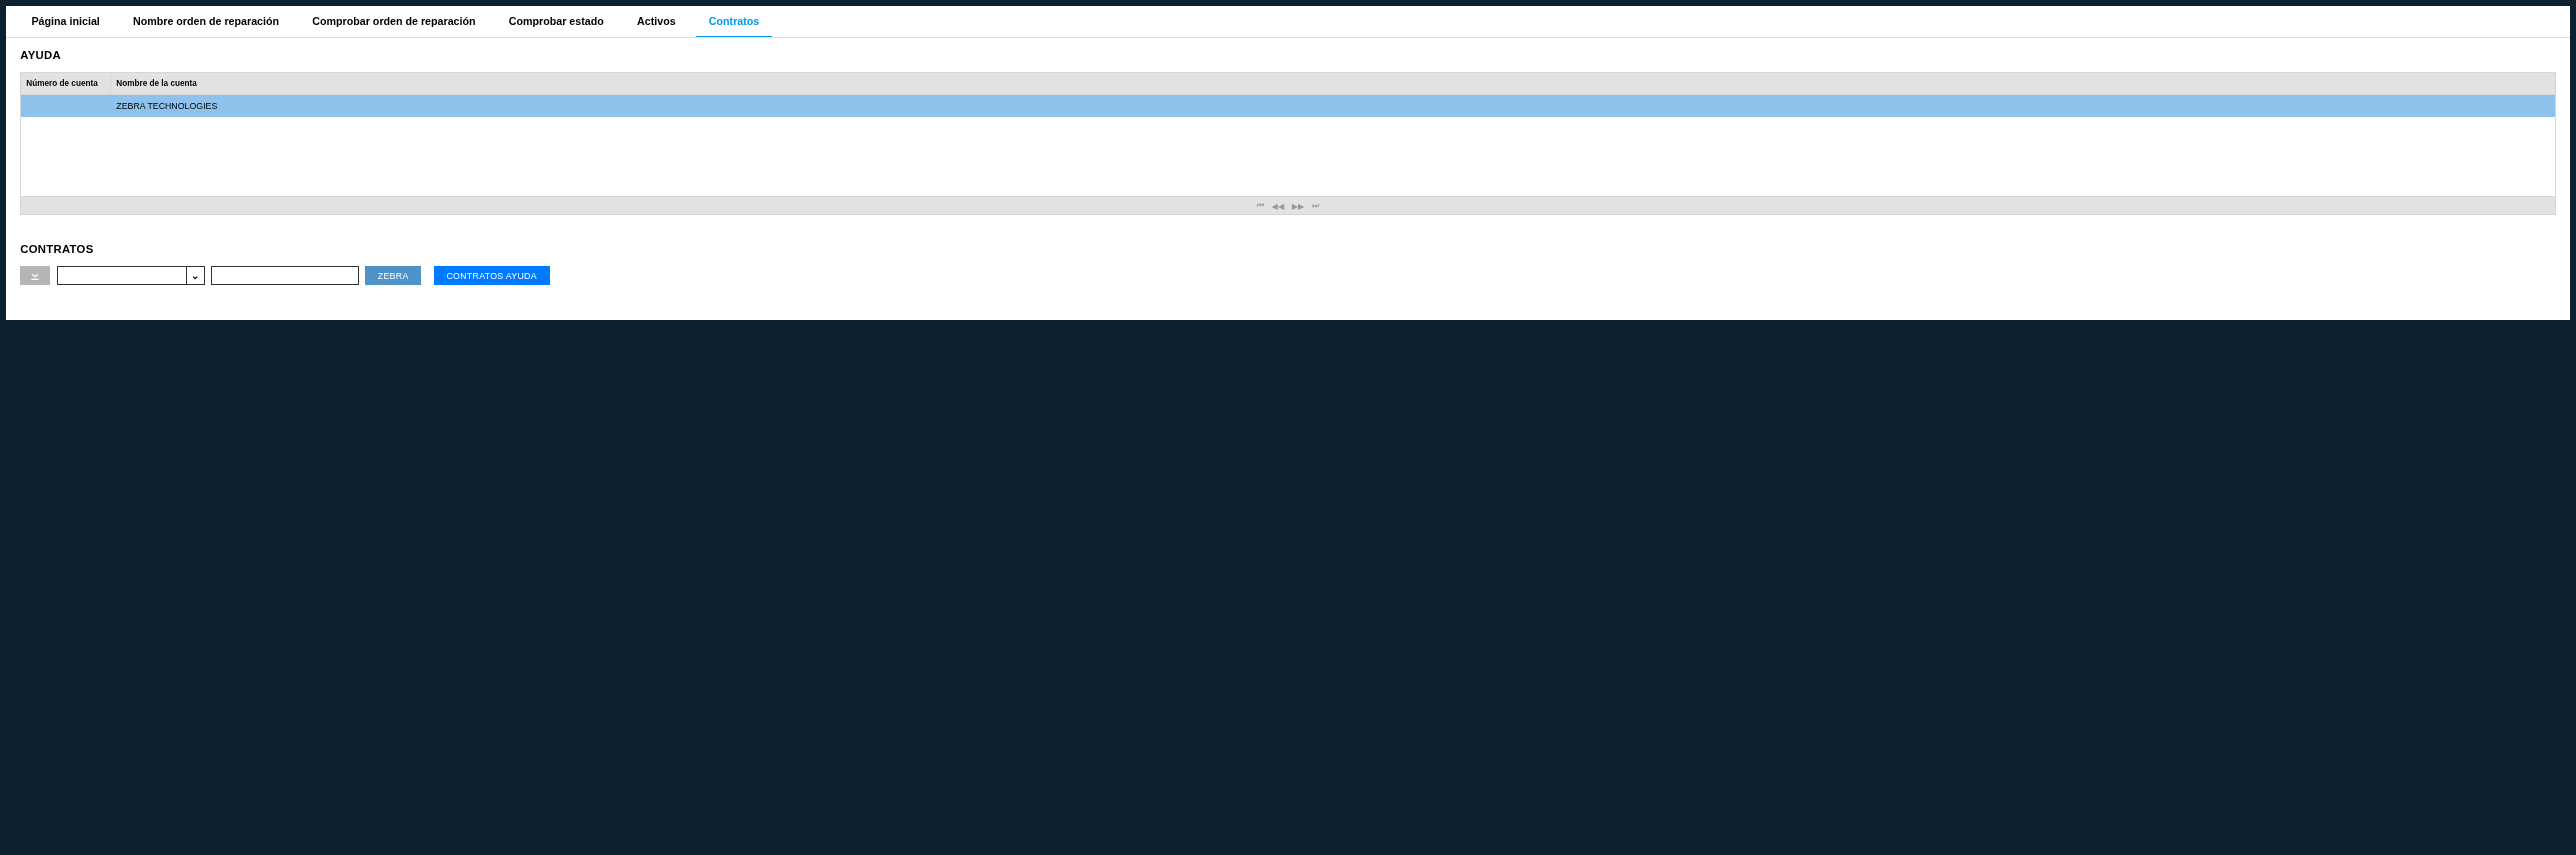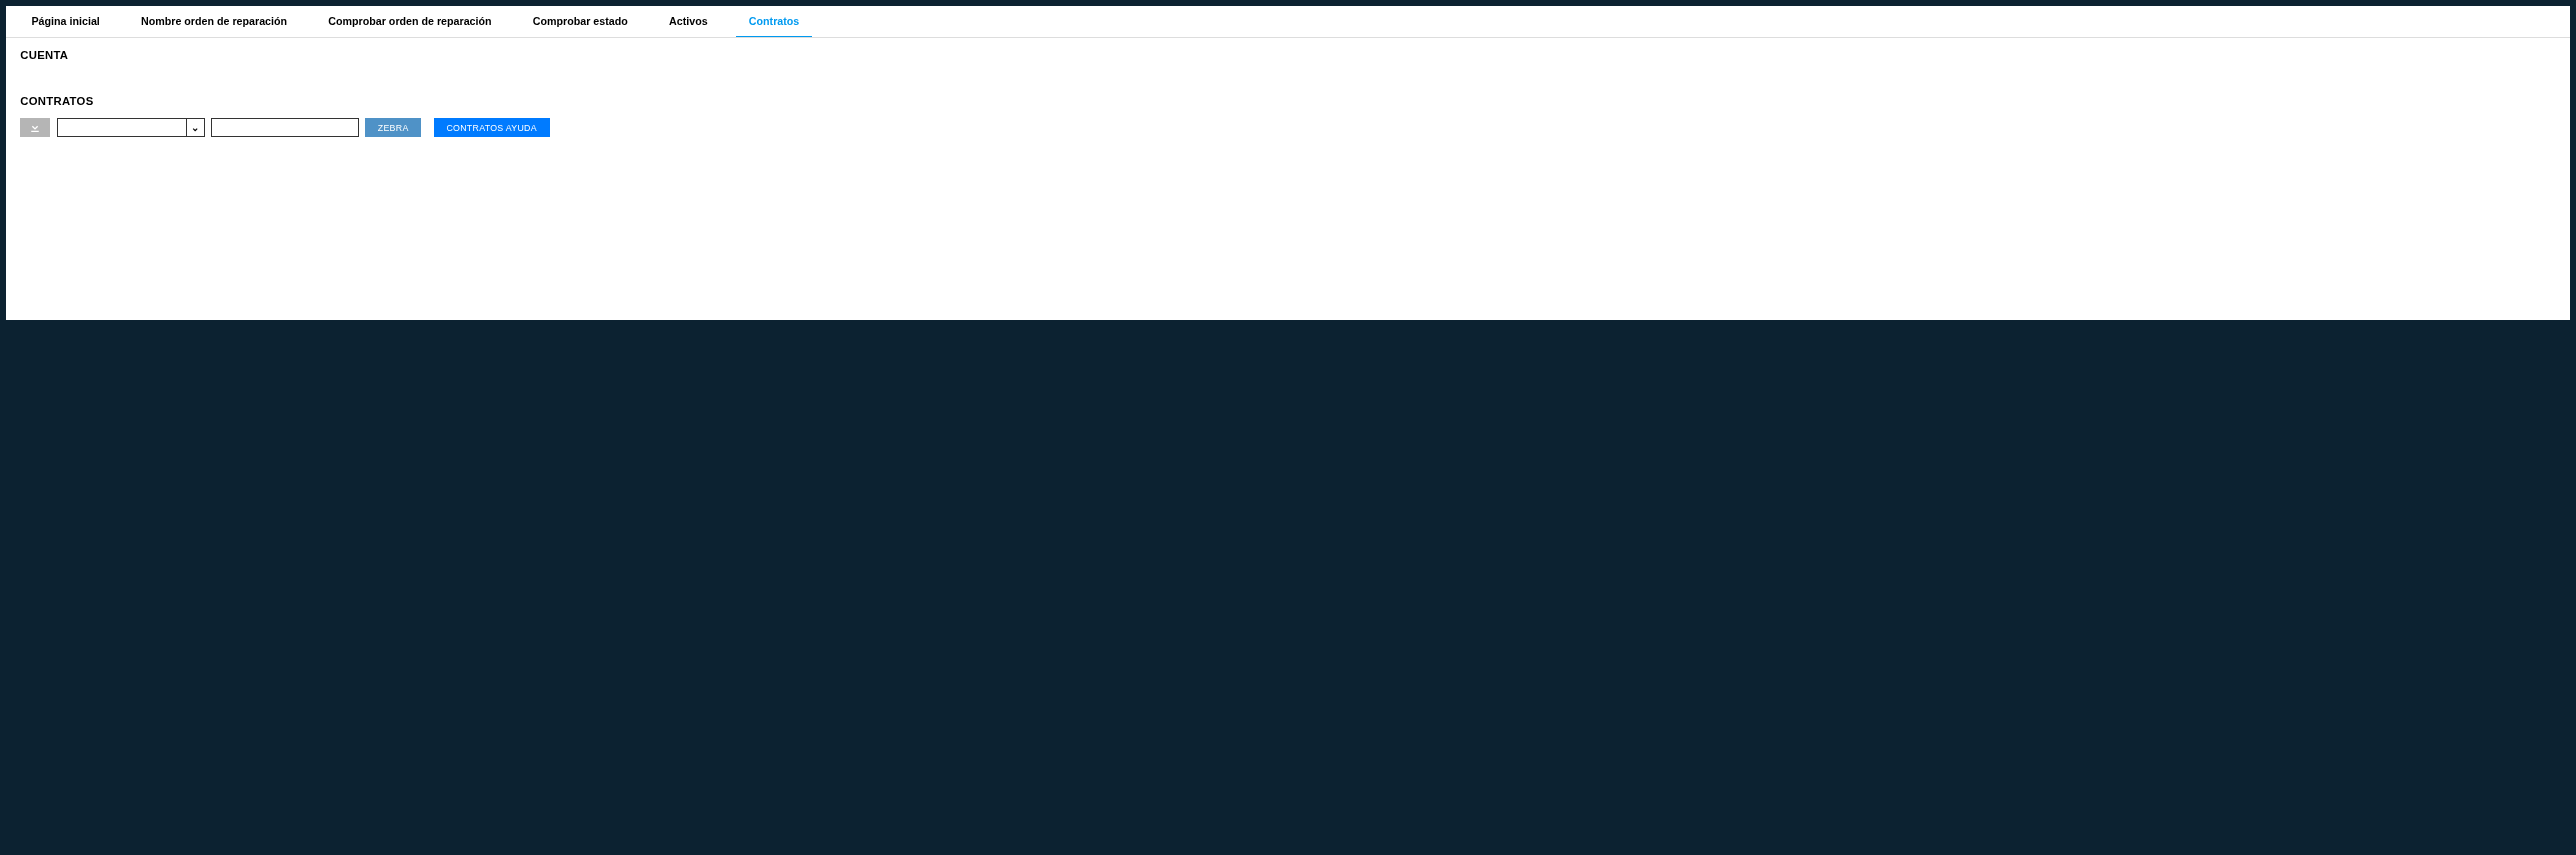--- a/index.html
+++ b/index.html
@@ -10,21 +10,21 @@
     }
     .app-frame {
       background: #fff;
       width: 100%;
       min-height: 314px;
     }
     .nav-tabs {
       display: flex;
       border-bottom: 0.6px solid #ddd;
       padding: 0 12.6px;
-      gap: 16px;
+      gap: 8px;
     }
     .nav-tab {
       padding: 8.8px 12.6px;
       font-size: 10.7px;
       font-weight: bold;
       color: #000;
       cursor: pointer;
       border-bottom: 1.9px solid transparent;
       white-space: nowrap;
     }
@@ -171,22 +171,40 @@
   <div class="nav-tabs">
     <div class="nav-tab">Página inicial</div>
     <div class="nav-tab">Nombre orden de reparación</div>
     <div class="nav-tab">Comprobar orden de reparación</div>
     <div class="nav-tab">Comprobar estado</div>
     <div class="nav-tab">Activos</div>
     <div class="nav-tab active">Contratos</div>
   </div>
 
   <div class="content">
-    <div class="section-heading">CUENTA</div>
-
+    <div class="section-heading">AYUDA</div>
+
+    <div class="table-wrap">
+      <div class="table-header">
+        <div class="th col-num">Número de cuenta</div>
+        <div class="th col-name">Nombre de la cuenta</div>
+      </div>
+      <div class="table-body">
+        <div class="table-row selected">
+          <div class="td col-num"></div>
+          <div class="td col-name">ZEBRA TECHNOLOGIES</div>
+        </div>
+      </div>
+      <div class="table-footer">
+        <span class="pager-btn">⏮</span>
+        <span class="pager-btn">◀◀</span>
+        <span class="pager-btn">▶▶</span>
+        <span class="pager-btn">⏭</span>
+      </div>
+    </div>
   </div>
 
   <div class="section2">
     <div class="section-heading">CONTRATOS</div>
 
     <div class="toolbar">
       <div class="download-btn">
         <span>
           <svg width="10" height="10" viewBox="0 0 16 16">
               <path d="M8 0v9.5L4.5 6 3 7.5 8 12.5 13 7.5 11.5 6 8 9.5V0H8zM2 14h12v2H2v-2z"></path>

